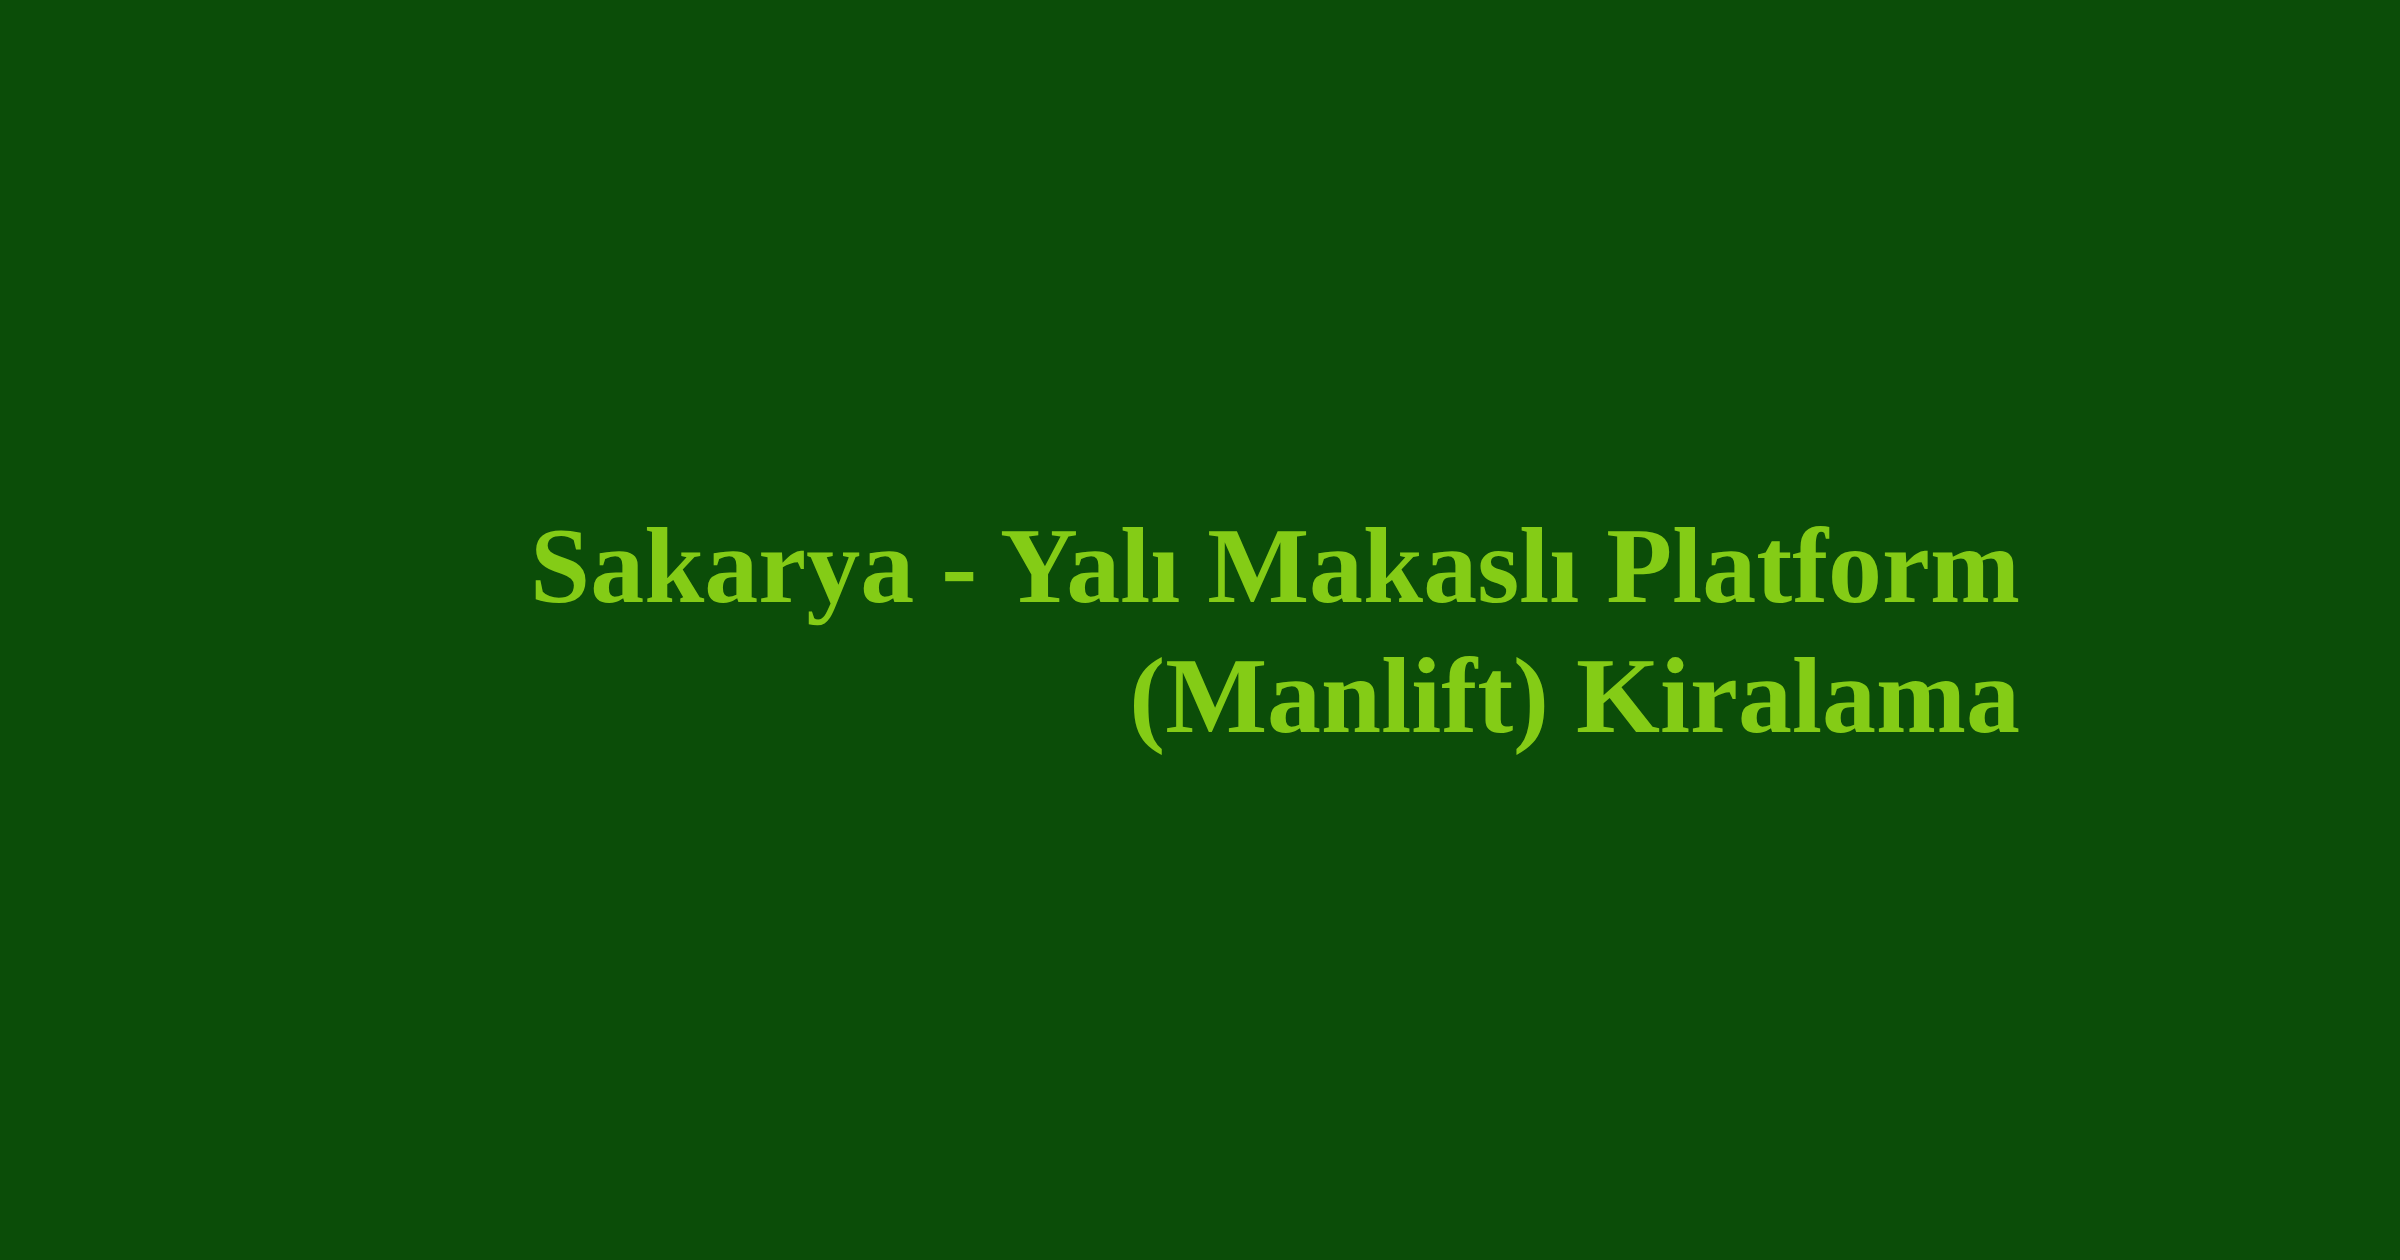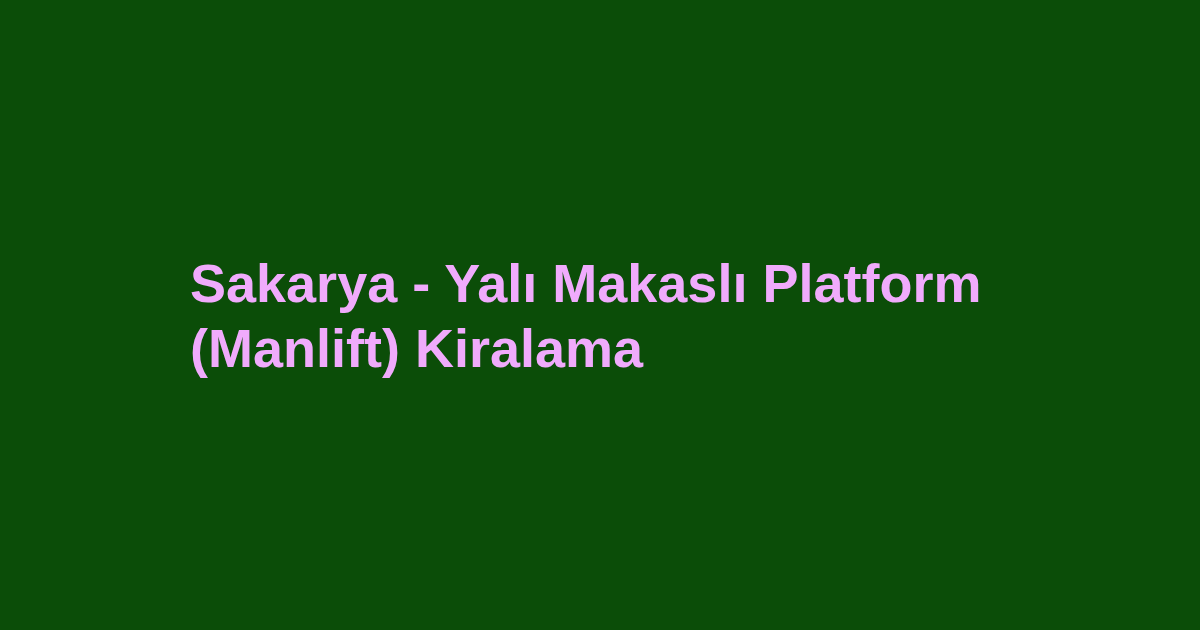--- a/index.html
+++ b/index.html
@@ -35,27 +35,27 @@
     padding: 0;
     margin: 0;
     
     transform: translateY(1px);
   }
 
   .og-card__title {
     display: block;
     margin: 0;
     padding: 0;
-    font-family: Liberation Sans, sans-serif;
+    font-family: Liberation Serif, serif;
     font-size: 54px;
     font-weight: 700;
     line-height: 65px;
     letter-spacing: 0px;
-    color: #f0abfc;
-    text-align: left;
+    color: #84cc16;
+    text-align: right;
     word-wrap: break-word;
     -webkit-font-smoothing: antialiased;
   }
 </style>
 </head>
 <body>
 
 <div class="og-card">
 
   <div class="og-card__inner">

